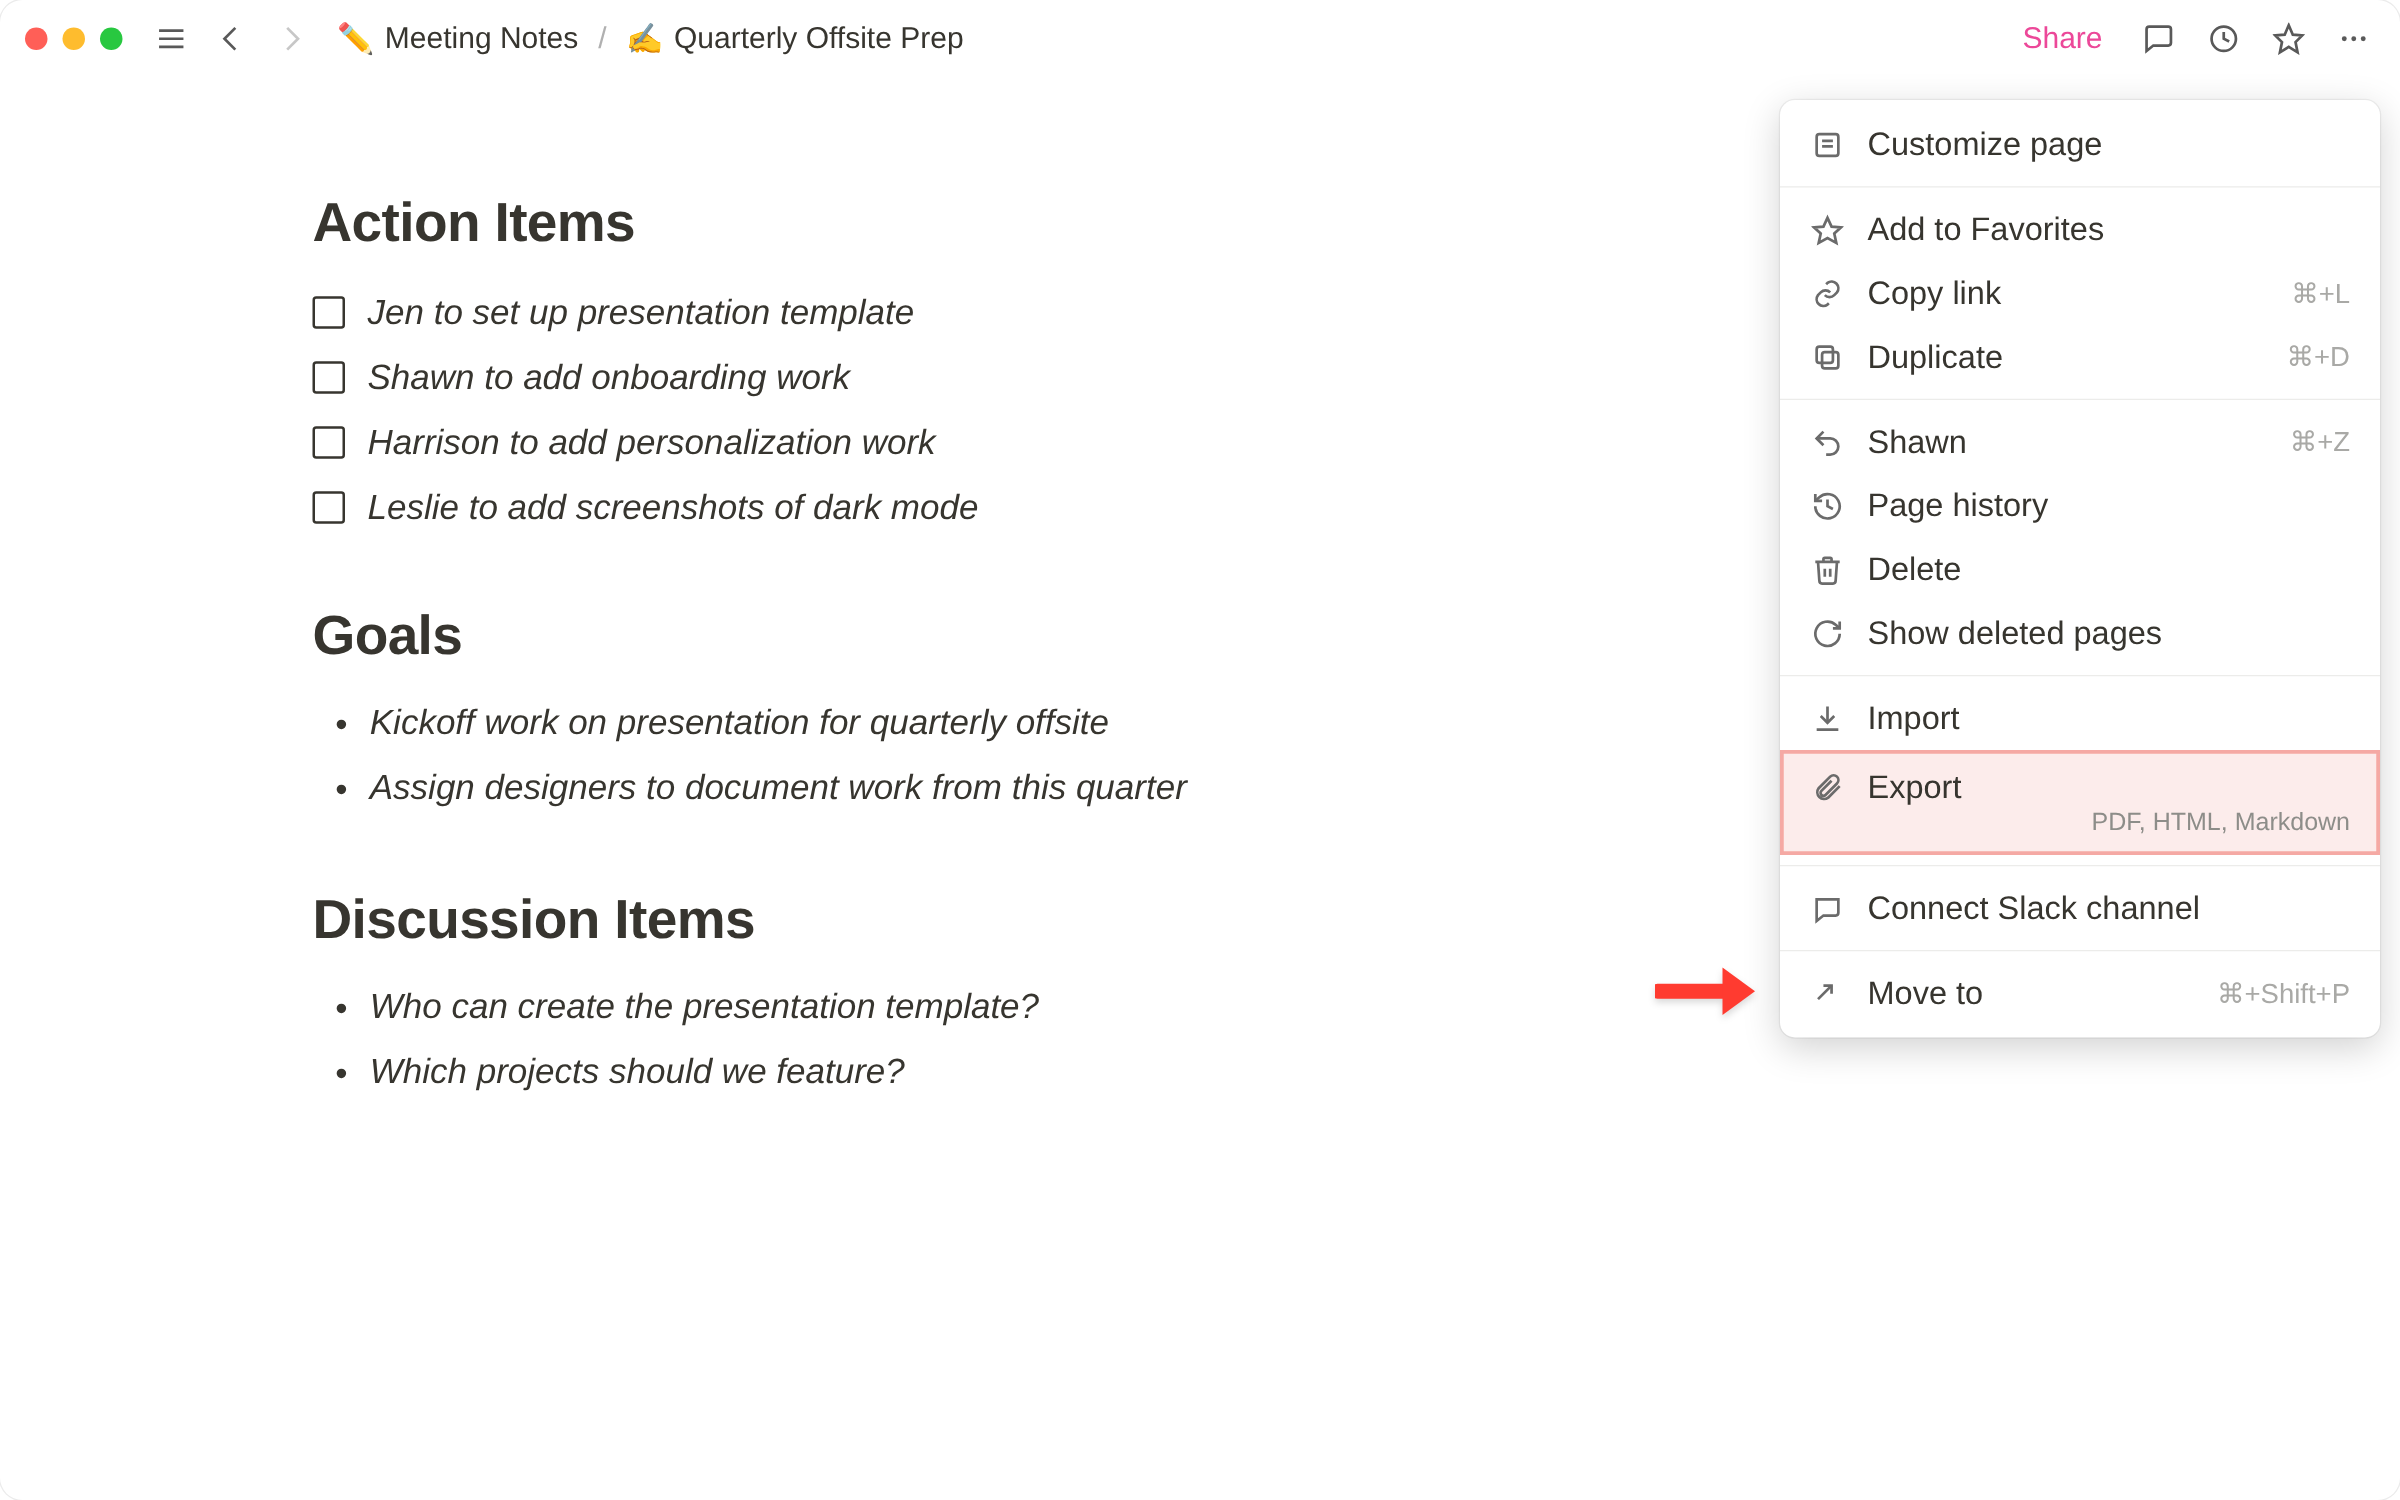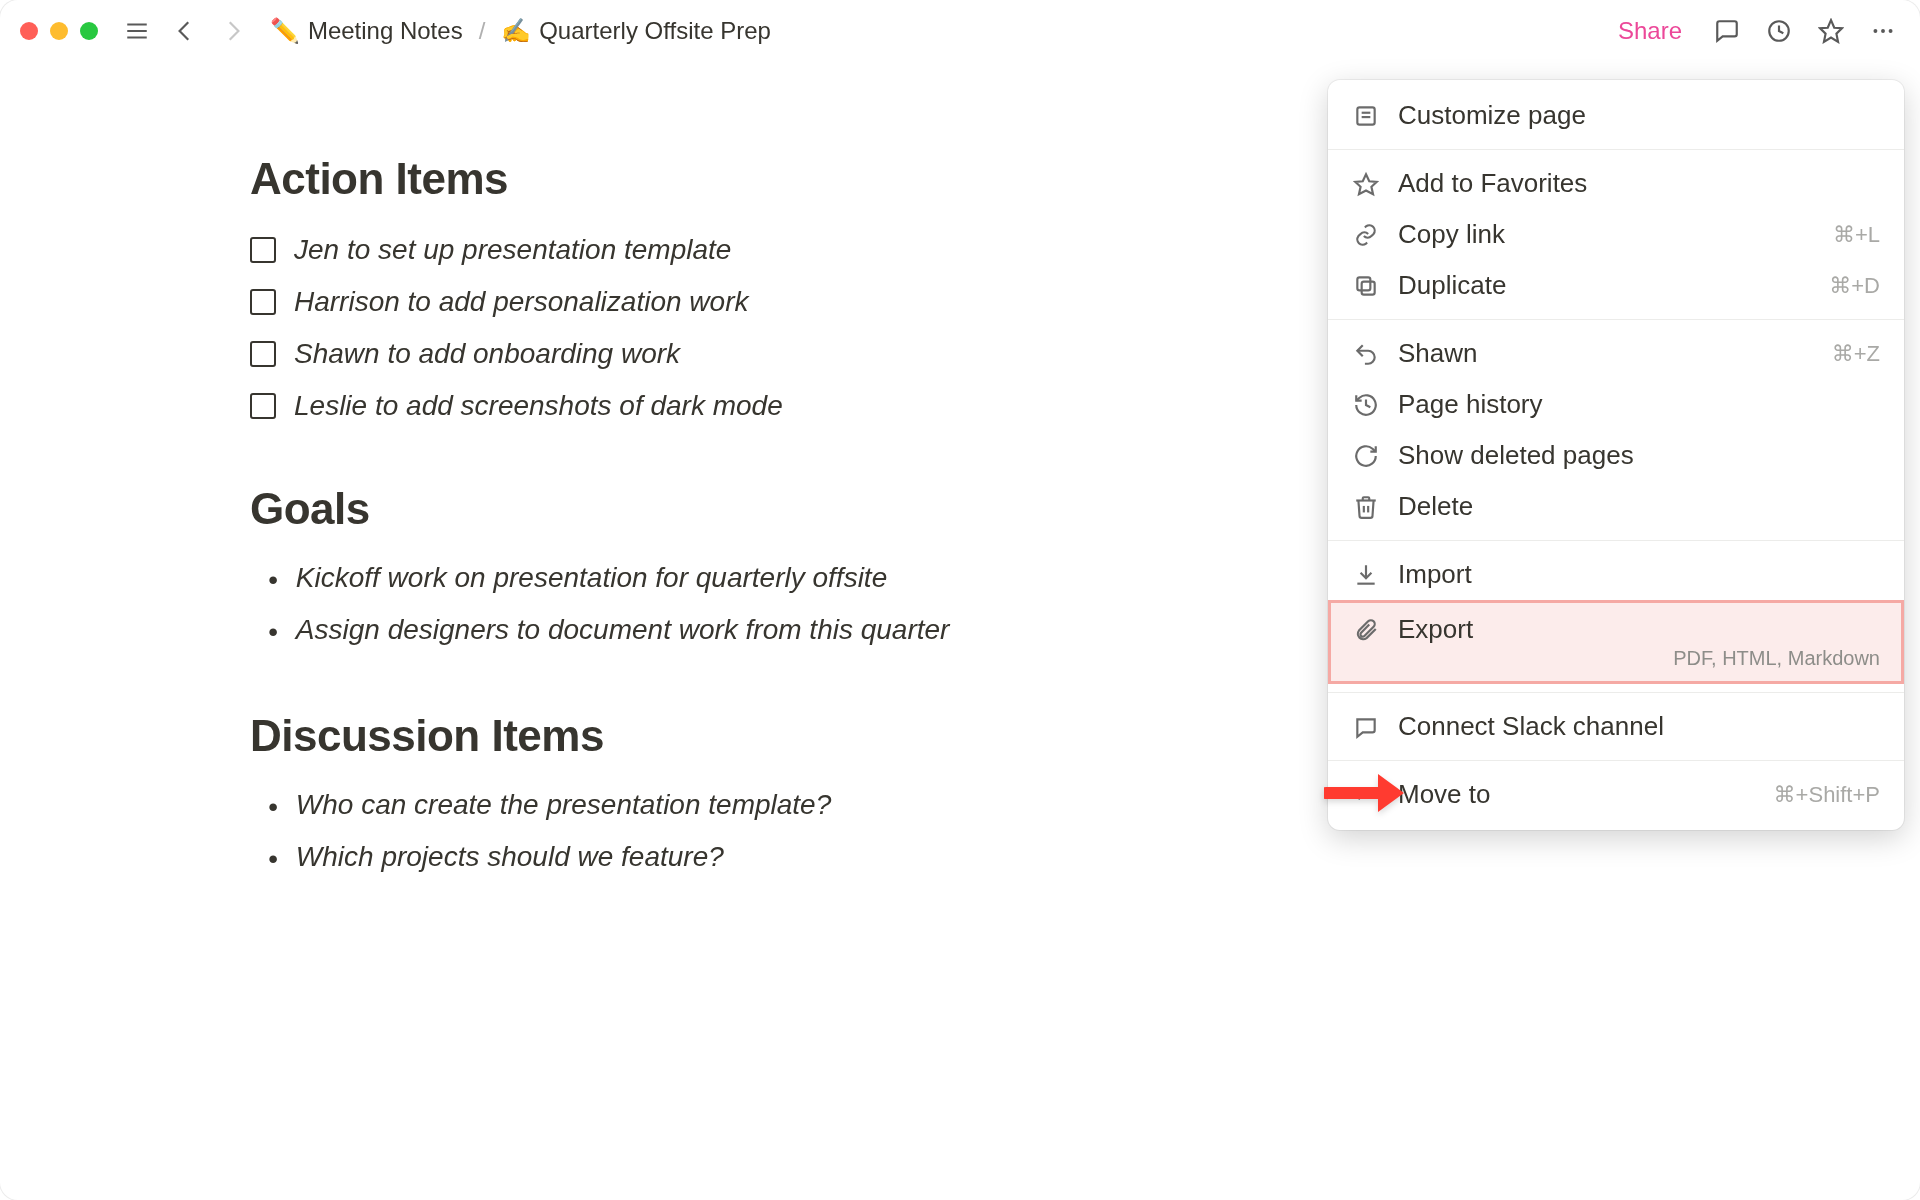--- a/index.html
+++ b/index.html
@@ -88,21 +88,21 @@
     font-size: 28px;
     padding: 8px 0 8px 18px;
   }
   .bullet-dot { font-size: 28px; line-height: 1.3; }
 
   
   .menu {
     position: absolute;
     top: 80px;
     right: 16px;
-    width: 576px;
+    width: 480px;
     background: #fff;
     border-radius: 12px;
     box-shadow: 0 8px 30px rgba(0,0,0,0.18), 0 0 0 1px rgba(15,15,15,0.06);
     padding: 10px 0;
     font-size: 26px;
   }
   .menu-item {
     display:flex; align-items:center; gap:18px;
     padding: 10px 24px;
     cursor:pointer;
@@ -209,25 +209,25 @@
   <div class="page">
 
     <h2 class="section">Action Items</h2>
     <ul class="todo-list">
       <li class="todo-item">
         <span class="checkbox"></span>
         <span>Jen to set up presentation template</span>
       </li>
       <li class="todo-item">
         <span class="checkbox"></span>
-        <span>Harrison to add personalization work</span>
+        <span>Shawn to add onboarding work</span>
       </li>
       <li class="todo-item">
         <span class="checkbox"></span>
-        <span>Shawn to add onboarding work</span>
+        <span>Harrison to add personalization work</span>
       </li>
       <li class="todo-item">
         <span class="checkbox"></span>
         <span>Leslie to add screenshots of dark mode</span>
       </li>
     </ul>
 
     <h2 class="section">Goals</h2>
     <ul class="bullet-list">
       <li class="bullet-item">
@@ -310,37 +310,37 @@
             <path d="M3 12a9 9 0 1 0 3-6.7L3 8"></path>
             <polyline points="3 3 3 8 8 8"></polyline>
             <polyline points="12 7 12 12 16 14"></polyline>
           </svg>
         </span>
       <span class="label">Page history</span>
     </div>
     <div class="menu-item">
       <span class="mi-icon">
           <svg viewBox="0 0 24 24">
-            <path d="M21 12a9 9 0 1 1-3-6.7L21 8"></path>
-            <polyline points="21 3 21 8 16 8"></polyline>
-          </svg>
-        </span>
-      <span class="label">Show deleted pages</span>
-    </div>
-    <div class="menu-item">
-      <span class="mi-icon">
-          <svg viewBox="0 0 24 24">
             <polyline points="3 6 5 6 21 6"></polyline>
             <path d="M19 6l-1 14a2 2 0 0 1-2 2H8a2 2 0 0 1-2-2L5 6"></path>
             <path d="M10 11v6"></path>
             <path d="M14 11v6"></path>
             <path d="M9 6V4a1 1 0 0 1 1-1h4a1 1 0 0 1 1 1v2"></path>
           </svg>
         </span>
       <span class="label">Delete</span>
+    </div>
+    <div class="menu-item">
+      <span class="mi-icon">
+          <svg viewBox="0 0 24 24">
+            <path d="M21 12a9 9 0 1 1-3-6.7L21 8"></path>
+            <polyline points="21 3 21 8 16 8"></polyline>
+          </svg>
+        </span>
+      <span class="label">Show deleted pages</span>
     </div>
     <div class="menu-sep"></div>
     <div class="menu-item">
       <span class="mi-icon">
           <svg viewBox="0 0 24 24">
             <line x1="12" y1="3" x2="12" y2="15"></line>
             <polyline points="7 10 12 15 17 10"></polyline>
             <line x1="4" y1="20" x2="20" y2="20"></line>
           </svg>
         </span>

